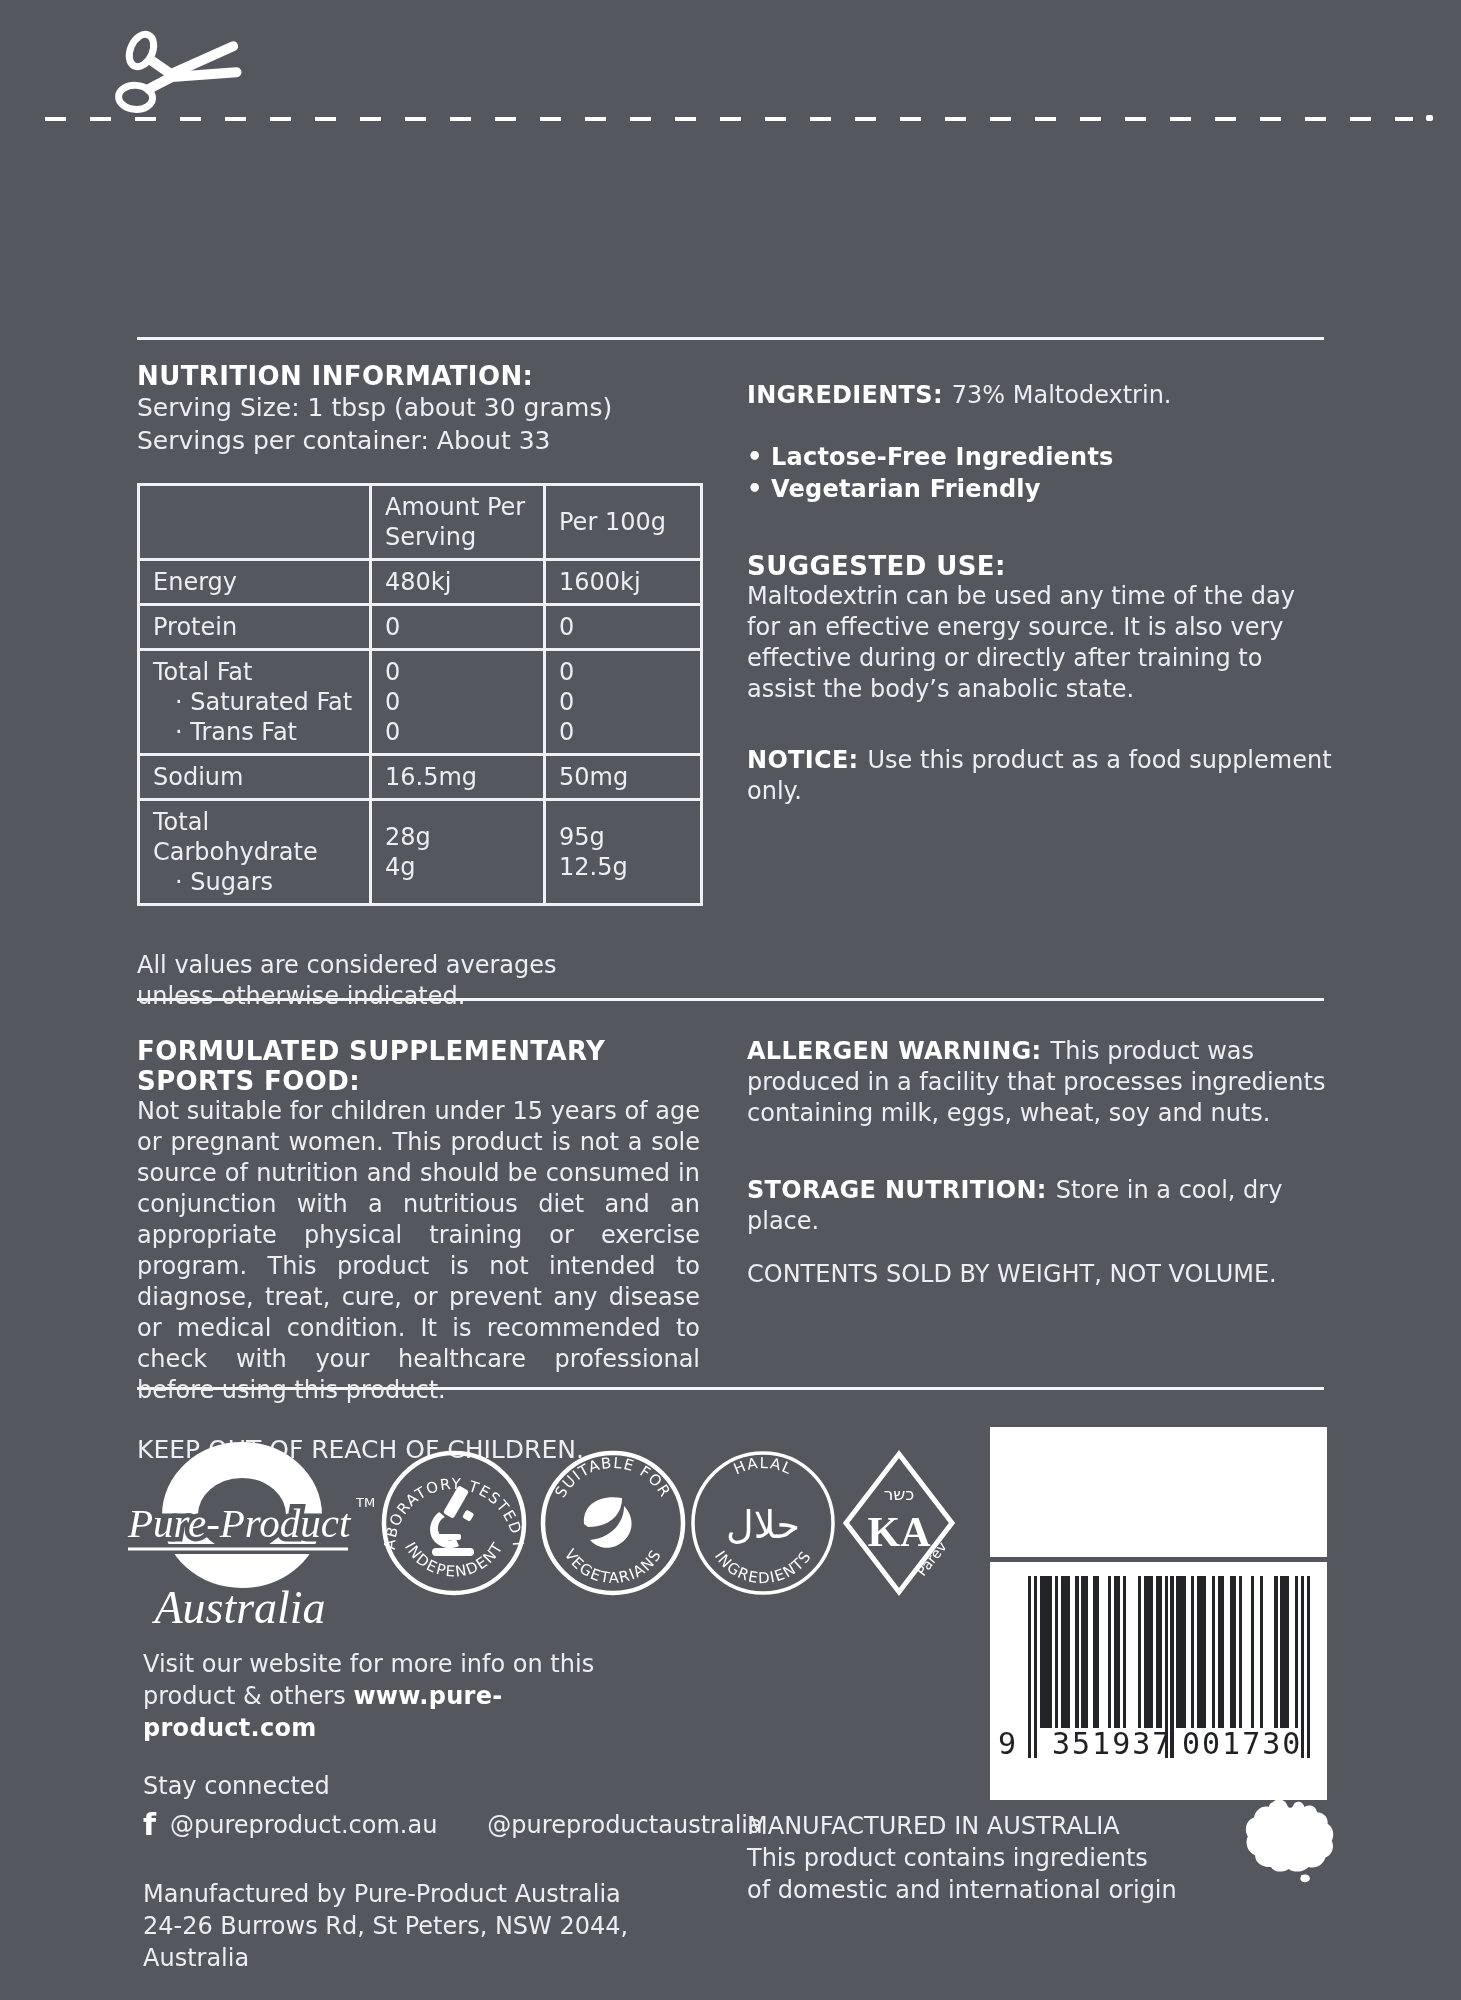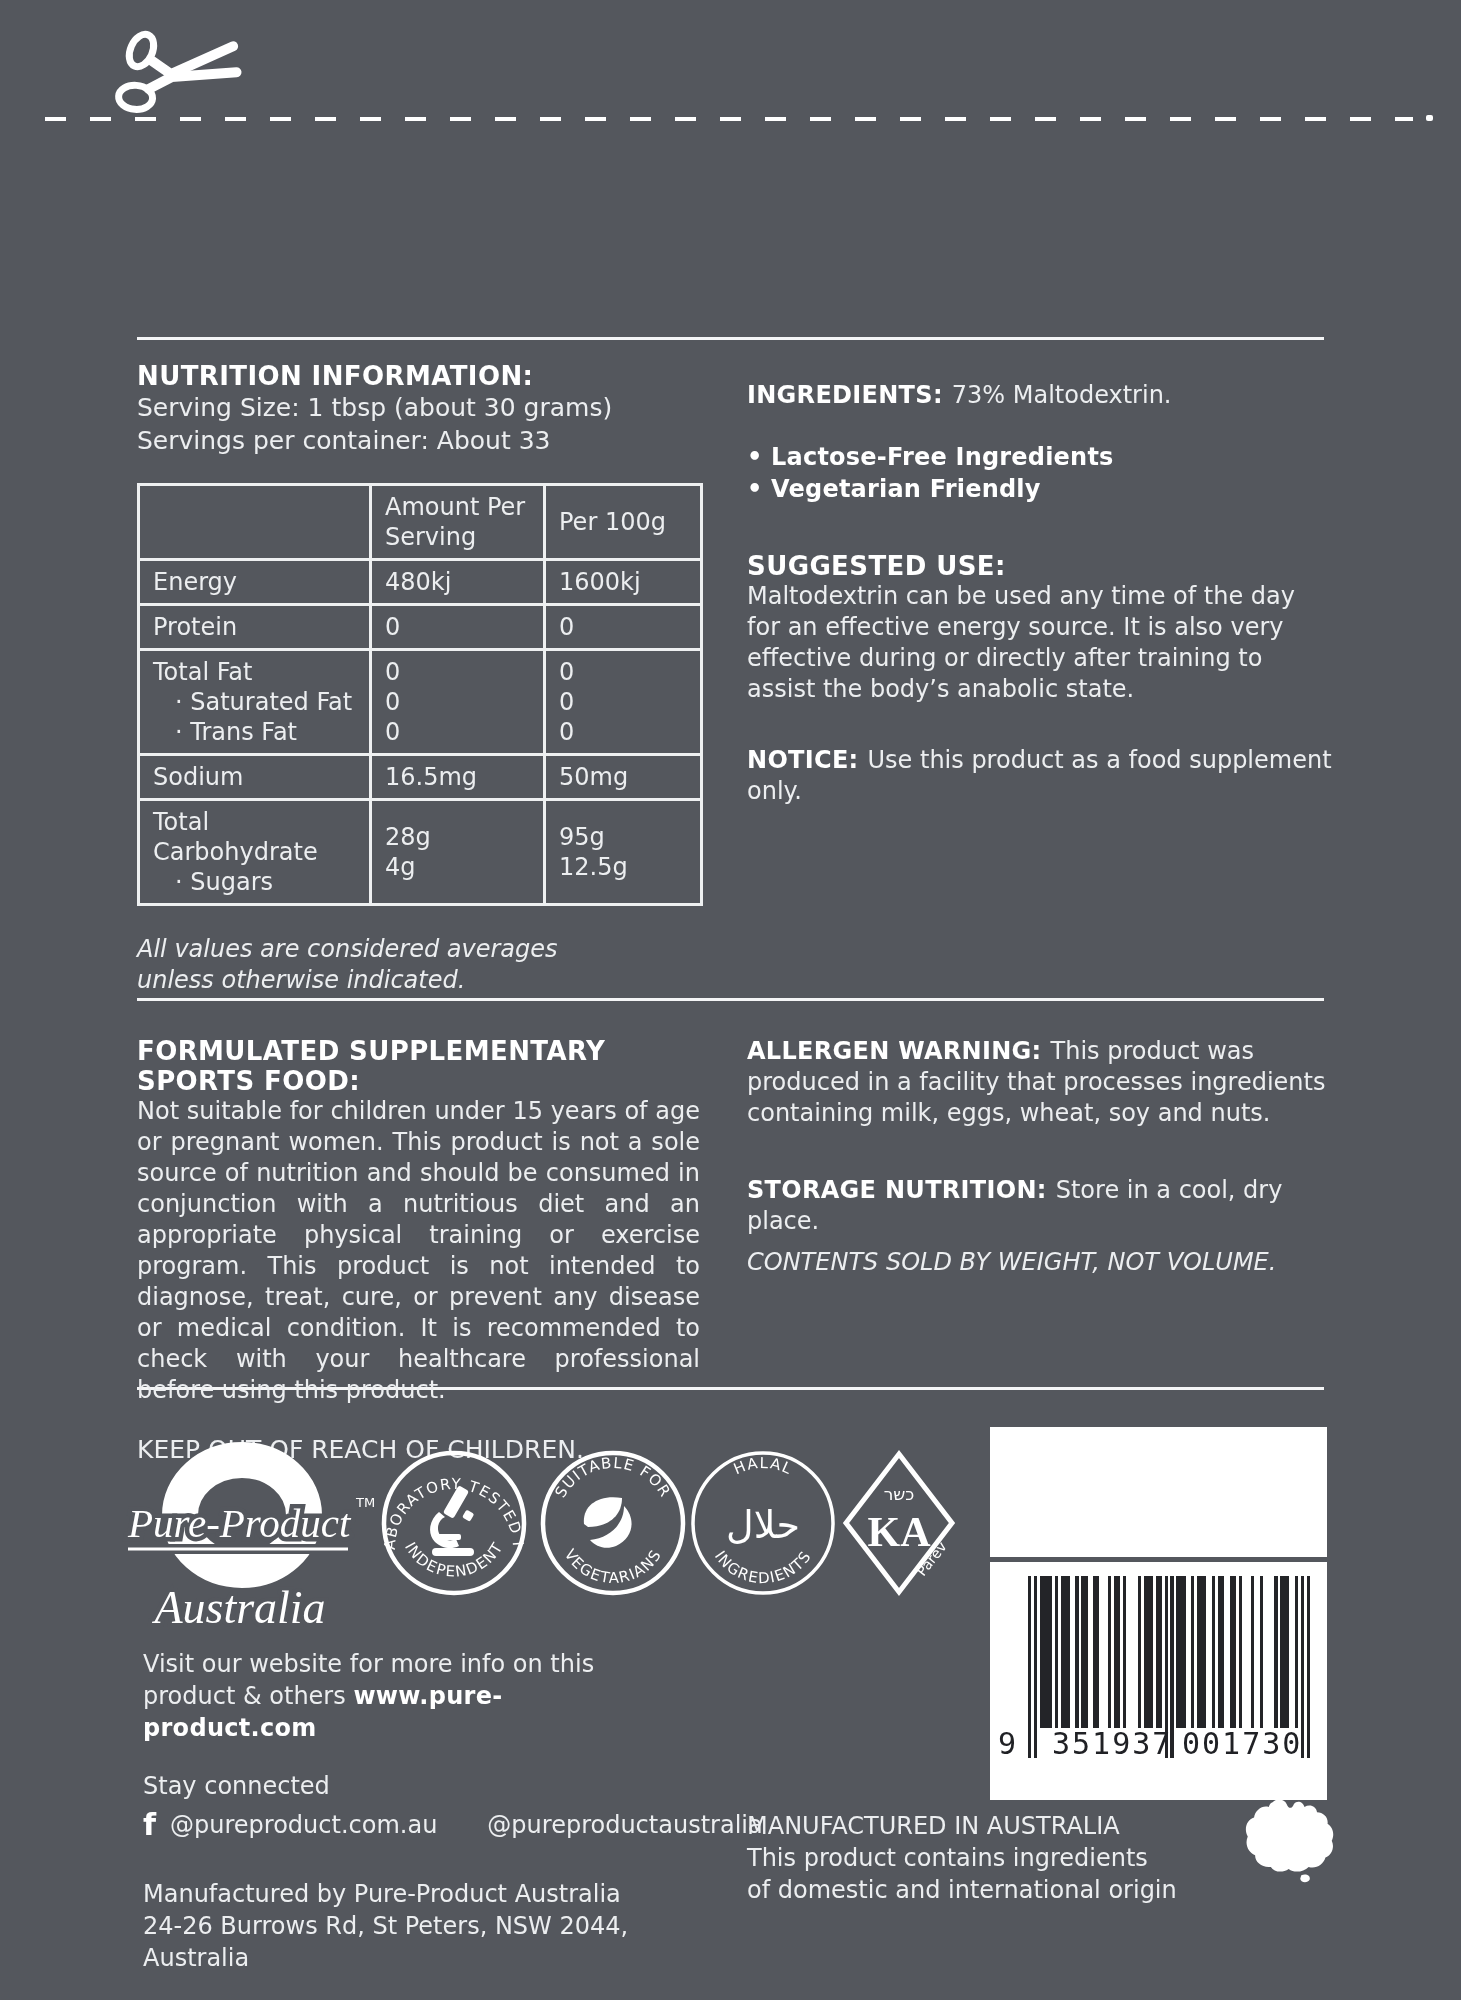--- a/index.html
+++ b/index.html
@@ -114,21 +114,21 @@
           <div>4g</div>
         </td>
         <td>
           <div>95g</div>
           <div>12.5g</div>
         </td>
       </tr>
     </tbody>
       </table>
 
-    <p style="margin-top:28px;width:480px;font-style:italic;">All values are considered averages unless otherwise indicated.</p>
+    <p style="margin-top:44px;width:480px;">All values are considered averages unless otherwise indicated.</p>
   </div>
 
   <div class="col" style="left:747px;top:380px;width:585px;">
     <p><b class="lbl">INGREDIENTS:</b><span>73% Maltodextrin.</span></p>
     <ul class="bullets">
       <li>• Lactose-Free Ingredients</li>
       <li>• Vegetarian Friendly</li>
     </ul>
     <h2 style="margin-top:46px;">SUGGESTED USE:</h2>
     <p>Maltodextrin can be used any time of the day for an effective energy source. It is also very effective during or directly after training to assist the body’s anabolic state.</p>
@@ -137,21 +137,21 @@
 
   <div class="col" style="left:137px;top:1036px;width:563px;">
     <h2>FORMULATED SUPPLEMENTARY SPORTS FOOD:</h2>
     <p class="just">Not suitable for children under 15 years of age or pregnant women. This product is not a sole source of nutrition and should be consumed in conjunction with a nutritious diet and an appropriate physical training or exercise program. This product is not intended to diagnose, treat, cure, or prevent any disease or medical condition. It is recommended to check with your healthcare professional before using this product.</p>
     <p style="margin-top:28px;font-size:25px;">KEEP OUT OF REACH OF CHILDREN.</p>
   </div>
 
   <div class="col" style="left:747px;top:1036px;width:585px;">
     <p><b class="lbl">ALLERGEN WARNING:</b><span>This product was produced in a facility that processes ingredients containing milk, eggs, wheat, soy and nuts.</span></p>
     <p style="margin-top:46px;"><b class="lbl">STORAGE NUTRITION:</b><span>Store in a cool, dry place.</span></p>
-    <p style="margin-top:10px;font-style:italic;">CONTENTS SOLD BY WEIGHT, NOT VOLUME.</p>
+    <p style="margin-top:22px;">CONTENTS SOLD BY WEIGHT, NOT VOLUME.</p>
   </div>
 
   <svg class="abs" style="left:120px;top:1425px;" width="265" height="250" viewBox="0 0 265 250">
     <ellipse cx="122" cy="90" rx="62" ry="55" fill="none" stroke="#fff" stroke-width="36"></ellipse>
     <line x1="6" y1="124" x2="230" y2="124" stroke="#54575d" stroke-width="10"></line>
     <text x="8" y="112" font-family="Liberation Serif, DejaVu Serif, serif" font-style="italic" font-size="41" fill="#fff" stroke="#54575d" stroke-width="9" paint-order="stroke">Pure-Product</text>
     <line x1="8" y1="124" x2="228" y2="124" stroke="#fff" stroke-width="3"></line>
     <text x="236" y="82" font-size="13" fill="#fff">TM</text>
     <text x="120" y="198" text-anchor="middle" font-family="Liberation Serif, DejaVu Serif, serif" font-style="italic" font-size="46" fill="#fff" stroke="#54575d" stroke-width="8" paint-order="stroke">Australia</text>
   </svg>

